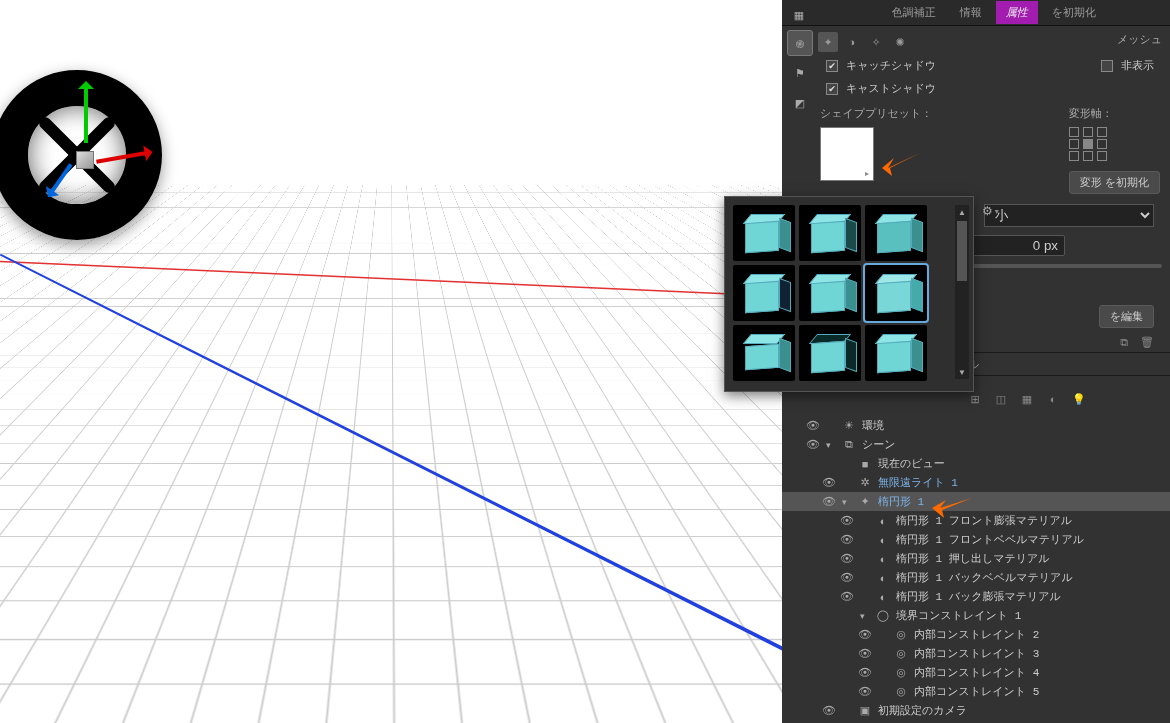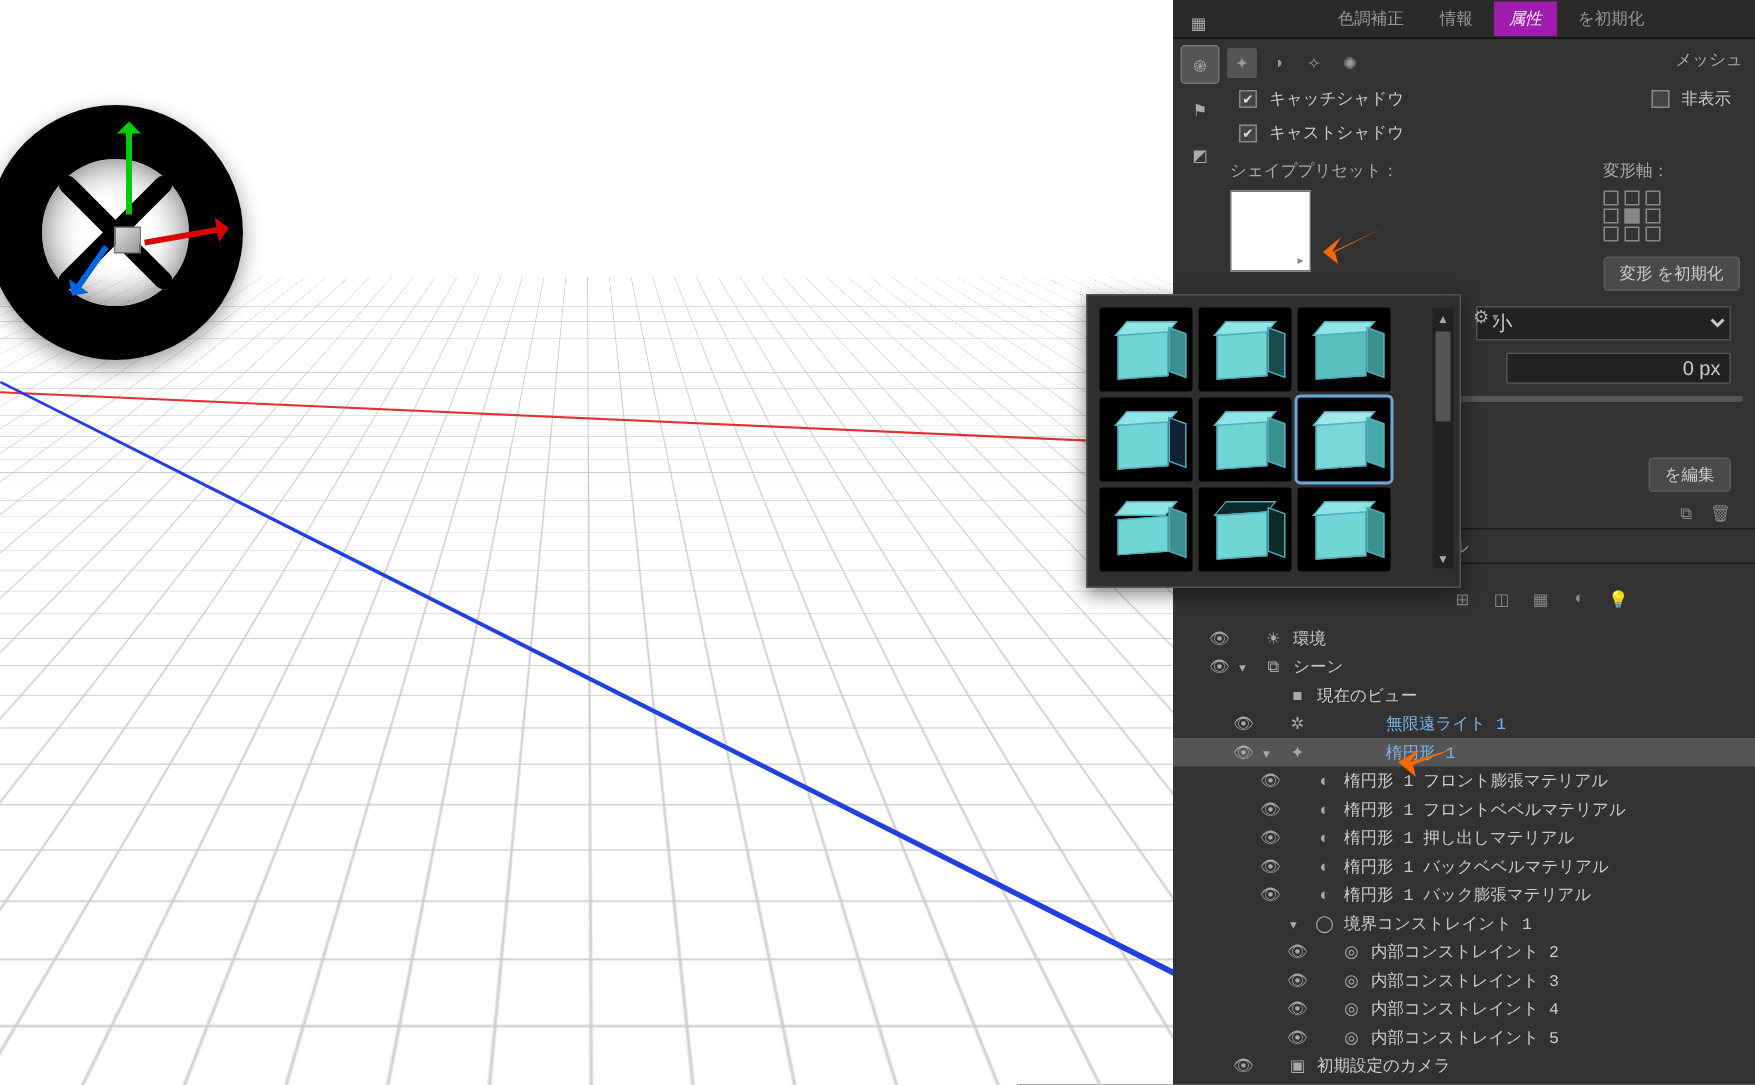--- a/index.html
+++ b/index.html
@@ -85,21 +85,21 @@
 .scene-tools{display:flex;gap:8px;padding:6px 0 6px 184px;color:#888;}
 .scene-tools .t{width:18px;height:18px;display:flex;align-items:center;justify-content:center;cursor:pointer;}
 .tree{padding:2px 0;}
 .row{display:flex;align-items:center;height:19px;padding-left:10px;gap:6px;cursor:pointer;}
 .row.selected{background:#555;}
 .eye{width:14px;color:#aaa;font-size:11px;}
 .twisty{width:10px;color:#aaa;font-size:9px;}
 .ricon{width:14px;color:#aaa;display:inline-flex;justify-content:center;}
 .indent1{padding-left:24px;} .indent2{padding-left:40px;} .indent3{padding-left:58px;} .indent4{padding-left:76px;}
 .label{color:#ccc;font-family:Liberation Mono, monospace;}
-.label.link{color:#7cb4e8;margin-left:46px;}
+.label.link{color:#7cb4e8;}
 </style>
 </head>
 <body>
 
 <div class="viewport">
   <div class="grid-bg"></div>
   <div class="axis-red"></div>
   <div class="axis-blue"></div>
   <div class="wheel"></div>
   <div class="gizmo">
@@ -169,21 +169,21 @@
         </div>
         <button class="btn">変形 を初期化</button>
       </div>
     </div>
 
     <div class="prop-row" style="justify-content:flex-end;">
       <select style="background:#222;border:1px solid #555;color:#ccc;padding:2px 6px;width:170px;">
         <option>小</option>
       </select>
     </div>
-    <div class="prop-row" style="justify-content:flex-end;">
+    <div class="prop-row" style="justify-content:center;">
       <input class="val-field" value="0 px" style="">
     </div>
     <div class="slider-row">
       <div class="slider-track">
           <div class="slider-thumb"></div>
         </div>
     </div>
 
     <div class="prop-row">
       <button class="btn" style="margin-left:auto;margin-top:29px;">を編集</button>

